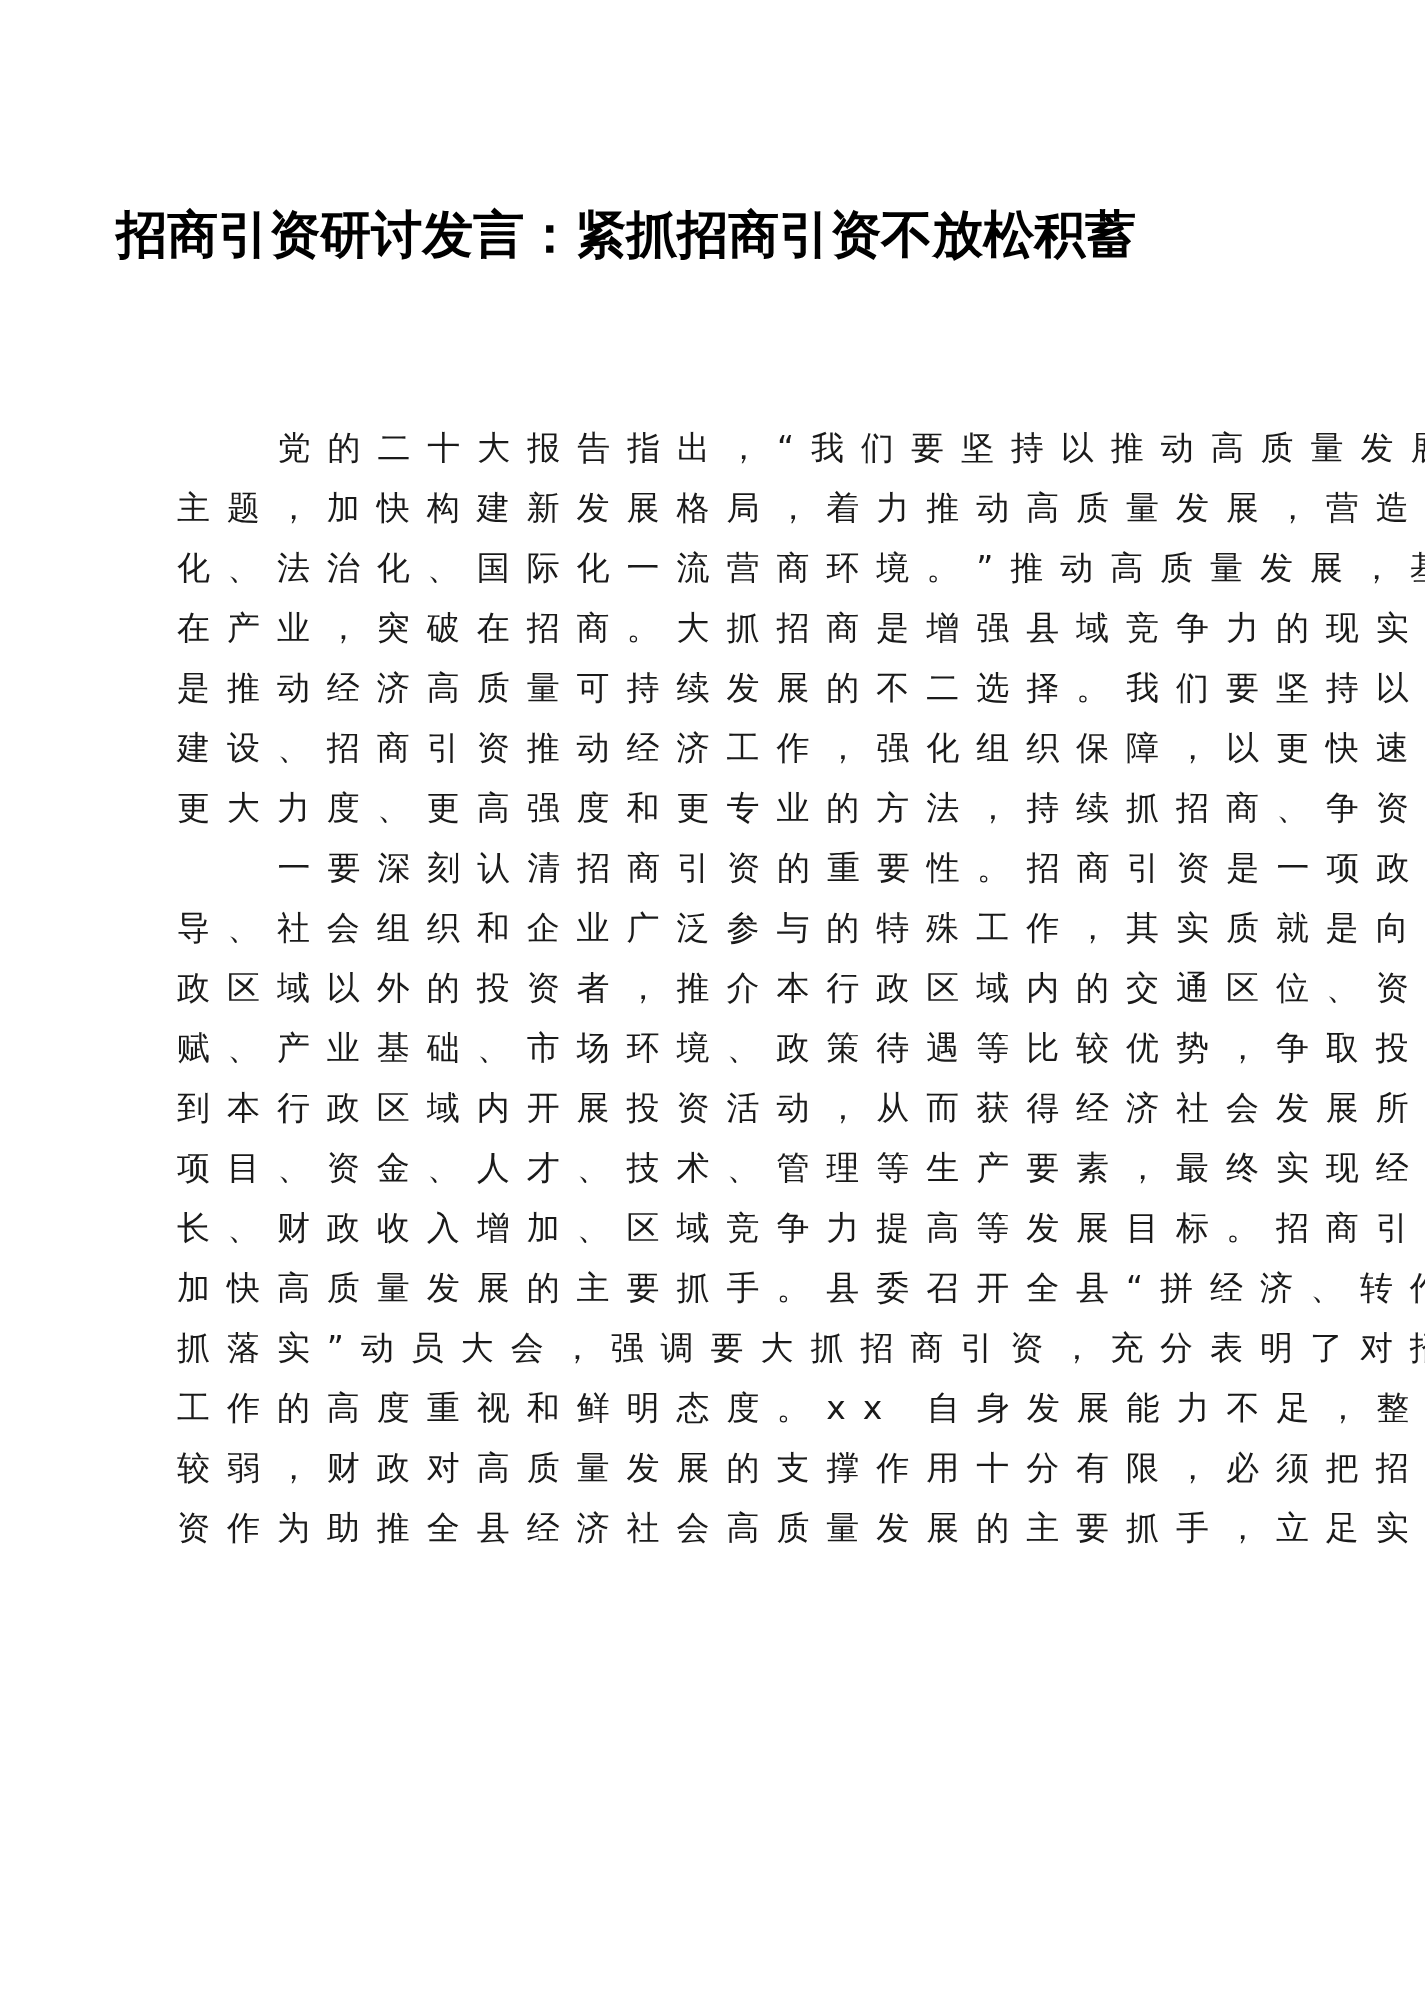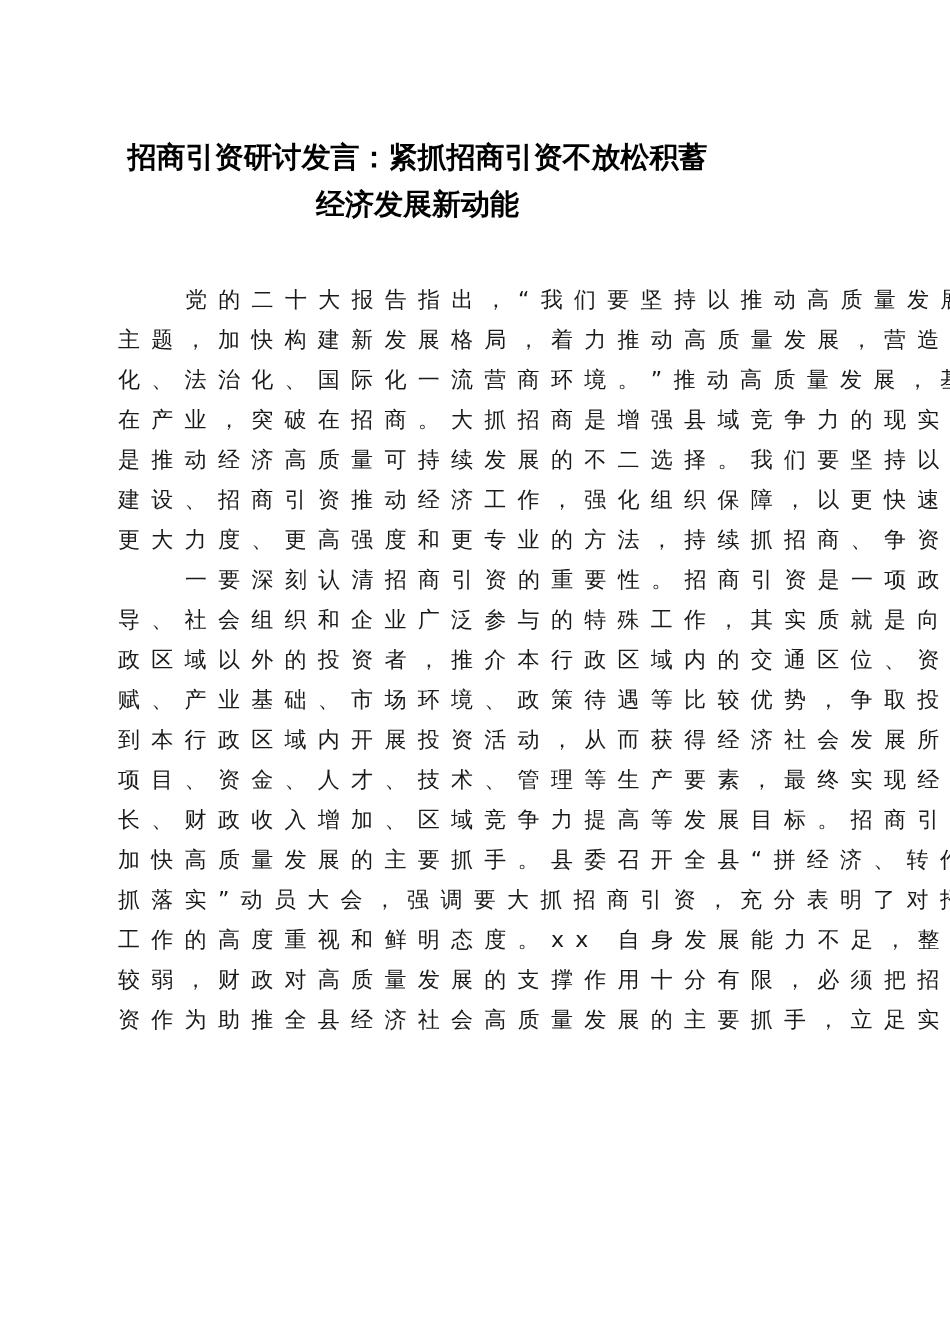--- a/index.html
+++ b/index.html
@@ -22,21 +22,21 @@
       background: #ffffff;
     }
     .title {
       position: absolute;
       left: 0;
       top: 134px;
       width: 835px;
       text-align: center;
       font-family: "DejaVu Serif", "Liberation Serif", serif;
       font-weight: bold;
-      font-size: 29px;
+      font-size: 34px;
       line-height: 47px;
       letter-spacing: 0px;
       color: #000000;
     }
     .title .tline {
       display: block;
       white-space: nowrap;
     }
     .body-text {
       position: absolute;
@@ -58,21 +58,20 @@
     .line.indent {
       padding-left: 67px;
     }
   </style>
 </head>
 <body>
 
 <div class="page">
   <div class="title">
     <span class="tline">招商引资研讨发言：紧抓招商引资不放松积蓄</span>
-    <span class="tline">经济发展新动能</span>
   </div>
 
   <div class="body-text">
     <span class="line indent">党的二十大报告指出，“我们要坚持以推动高质量发展为</span>
     <span class="line">主题，加快构建新发展格局，着力推动高质量发展，营造市场</span>
     <span class="line">化、法治化、国际化一流营商环境。”推动高质量发展，基础</span>
     <span class="line">在产业，突破在招商。大抓招商是增强县域竞争力的现实需要、</span>
     <span class="line">是推动经济高质量可持续发展的不二选择。我们要坚持以项目</span>
     <span class="line">建设、招商引资推动经济工作，强化组织保障，以更快速度、</span>
     <span class="line">更大力度、更高强度和更专业的方法，持续抓招商、争资金、</span>

